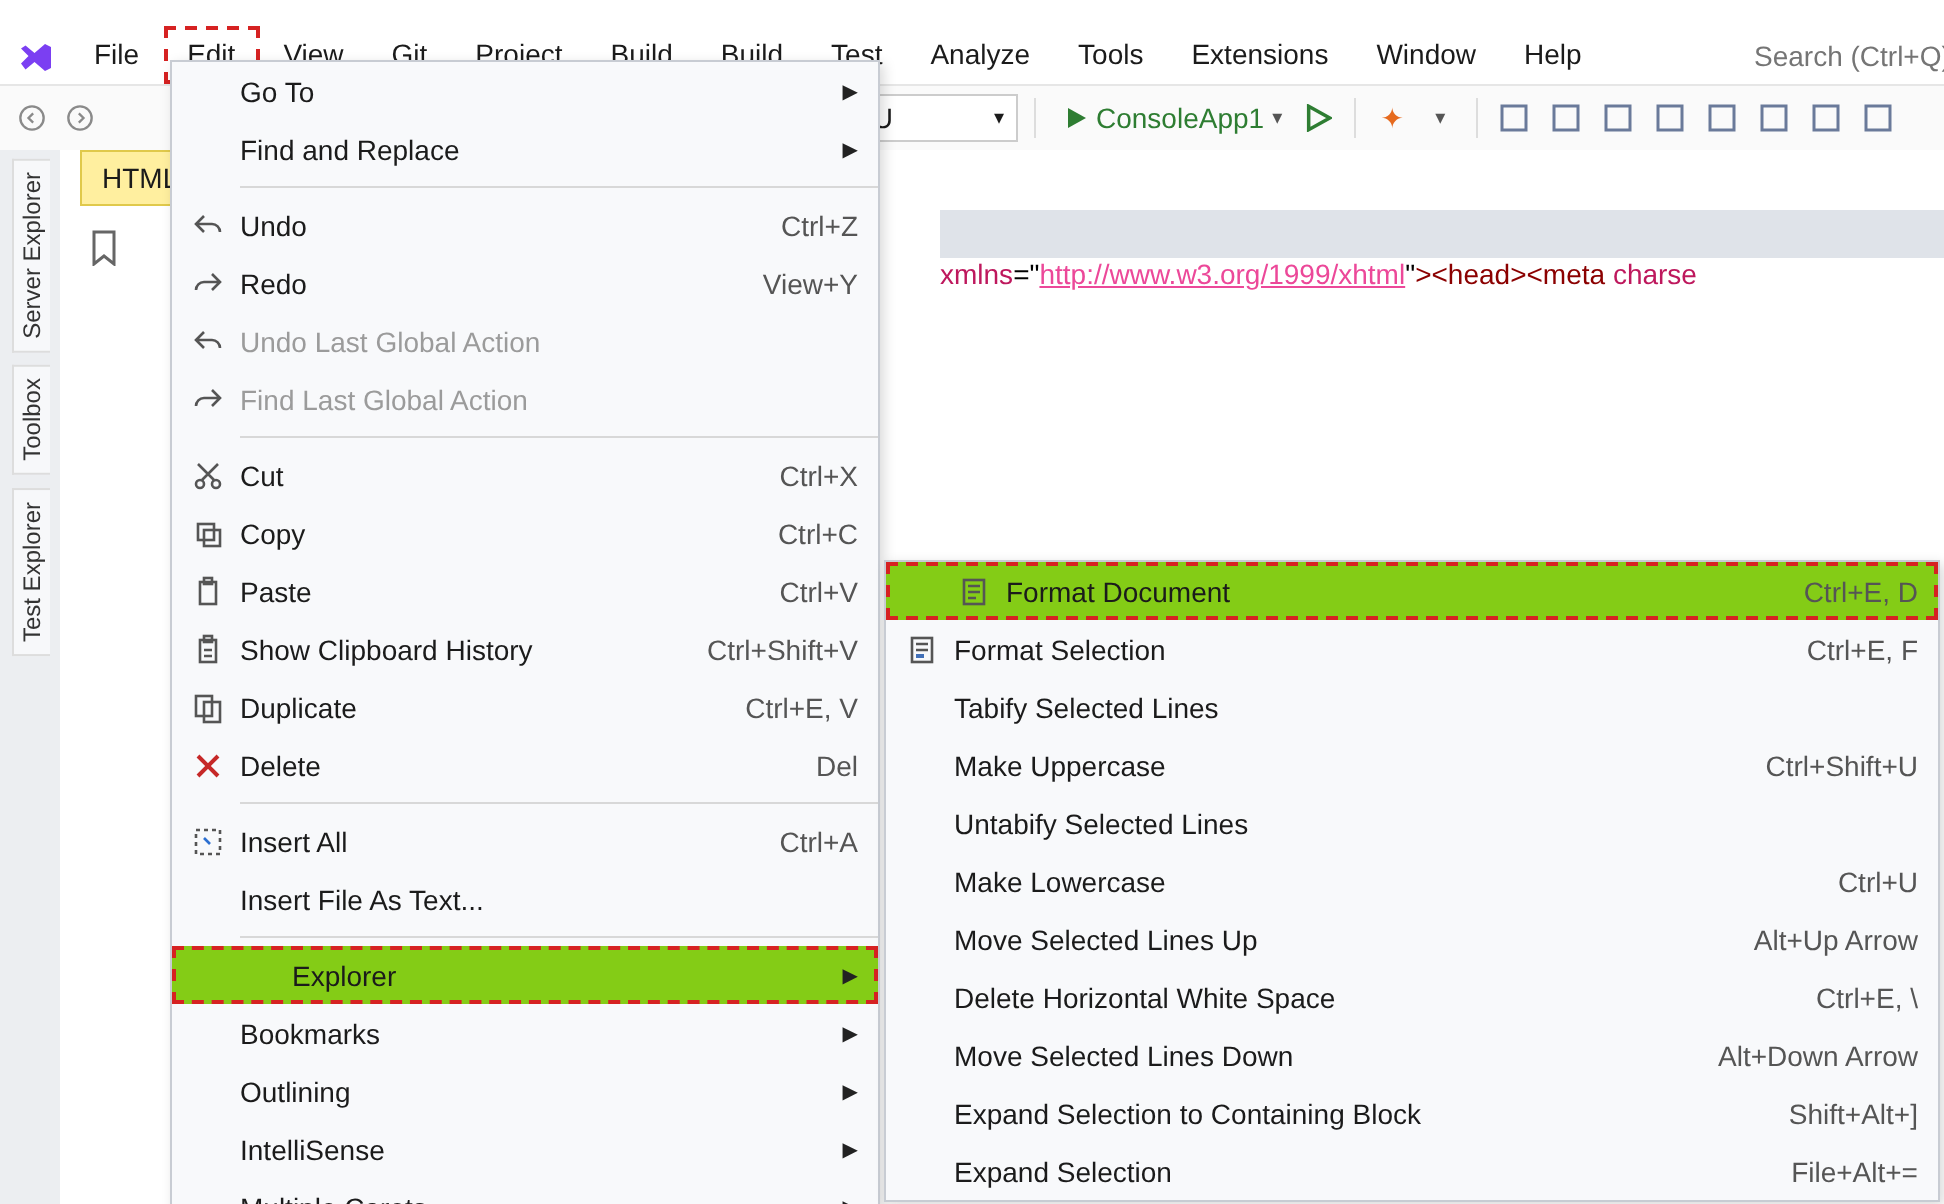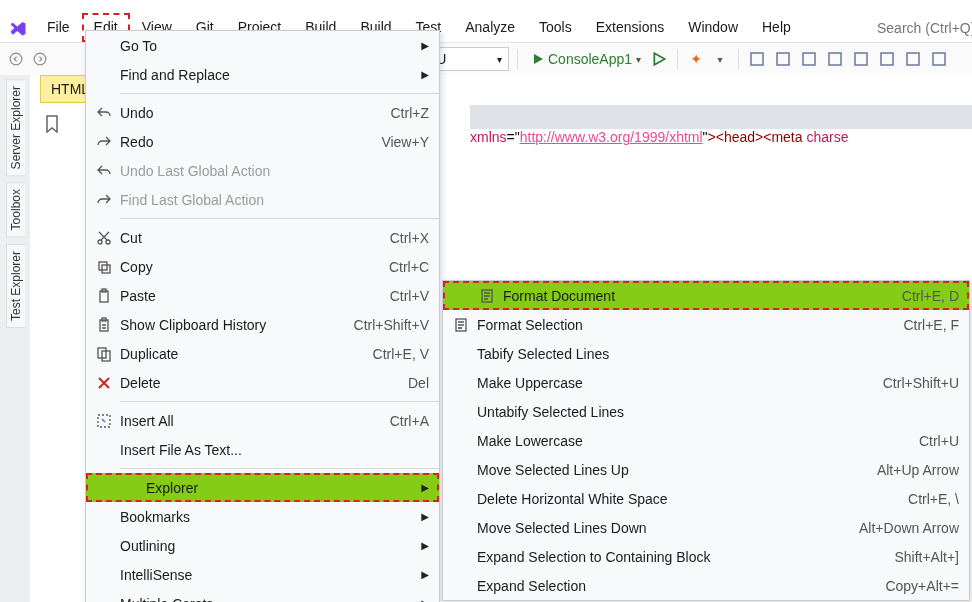--- a/index.html
+++ b/index.html
@@ -378,15 +378,15 @@
       <span class="sc">Alt+Down Arrow</span>
     </div>
     <div class="dd-row">
       <span class="ic"></span>
       <span class="lbl">Expand Selection to Containing Block</span>
       <span class="sc">Shift+Alt+]</span>
     </div>
     <div class="dd-row">
       <span class="ic"></span>
       <span class="lbl">Expand Selection</span>
-      <span class="sc">Copy+Alt+=</span>
+      <span class="sc">File+Alt+=</span>
     </div>
   </div>
 
 </body></html>

